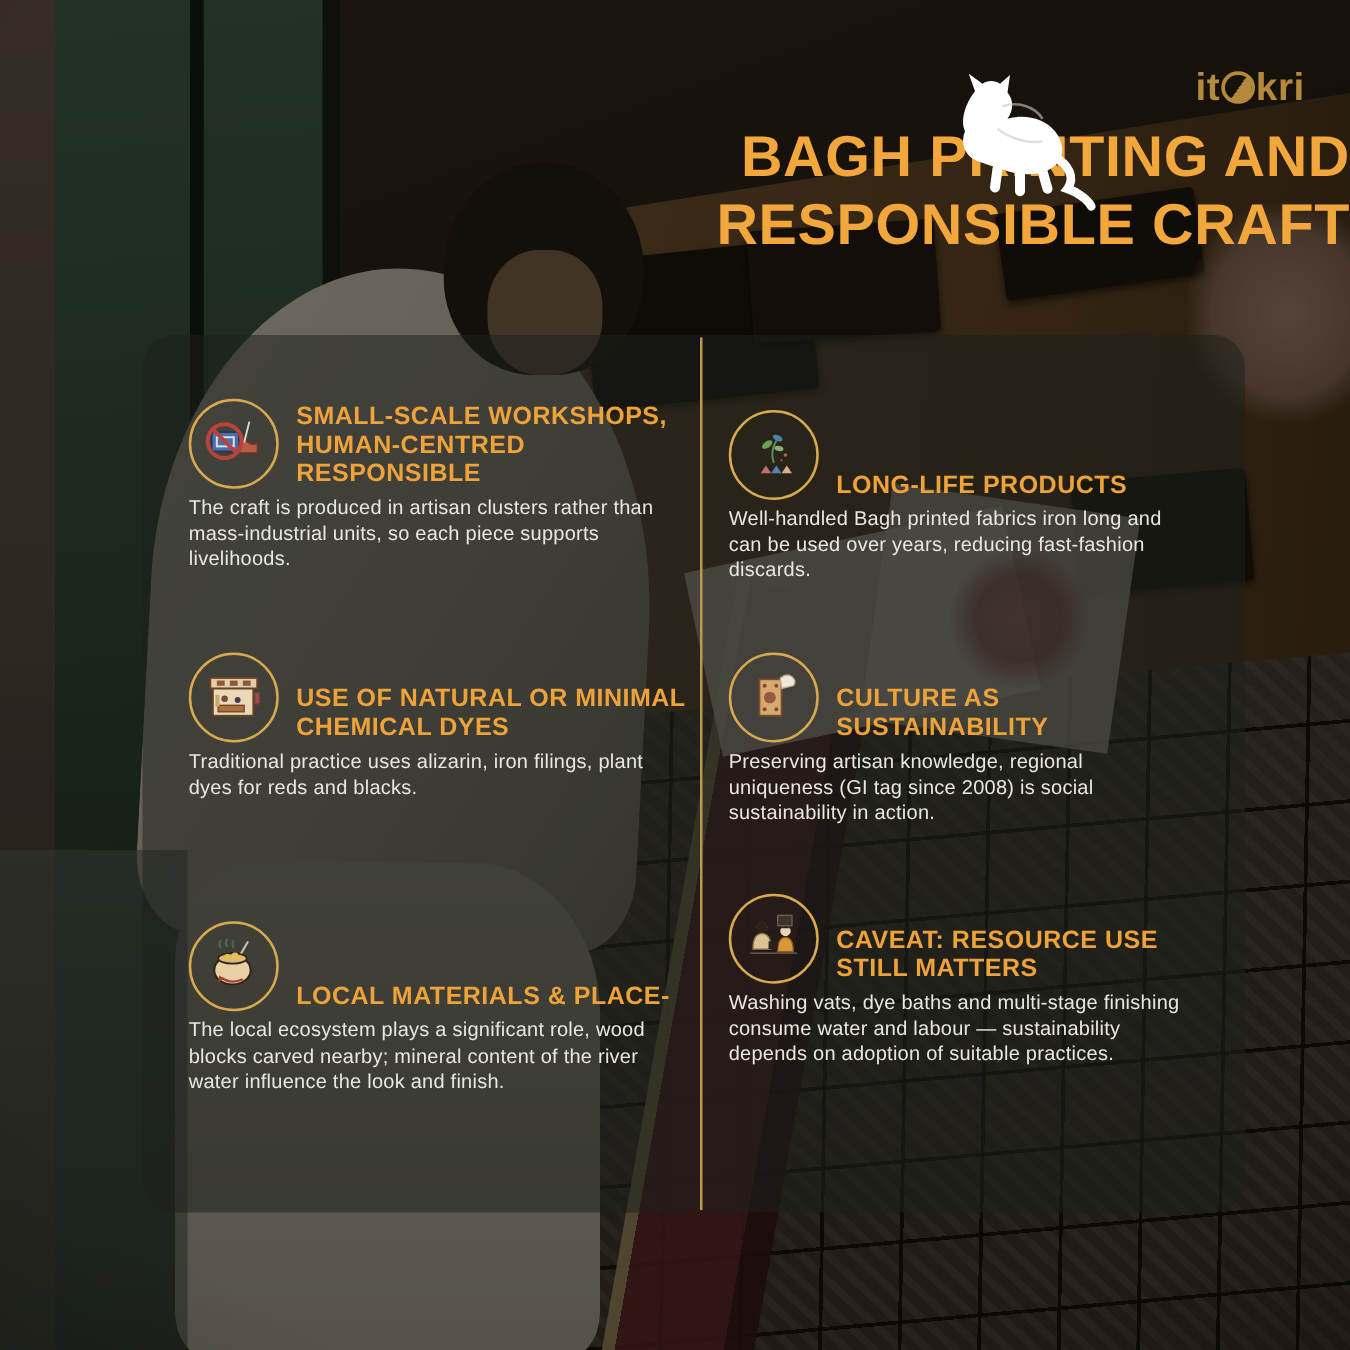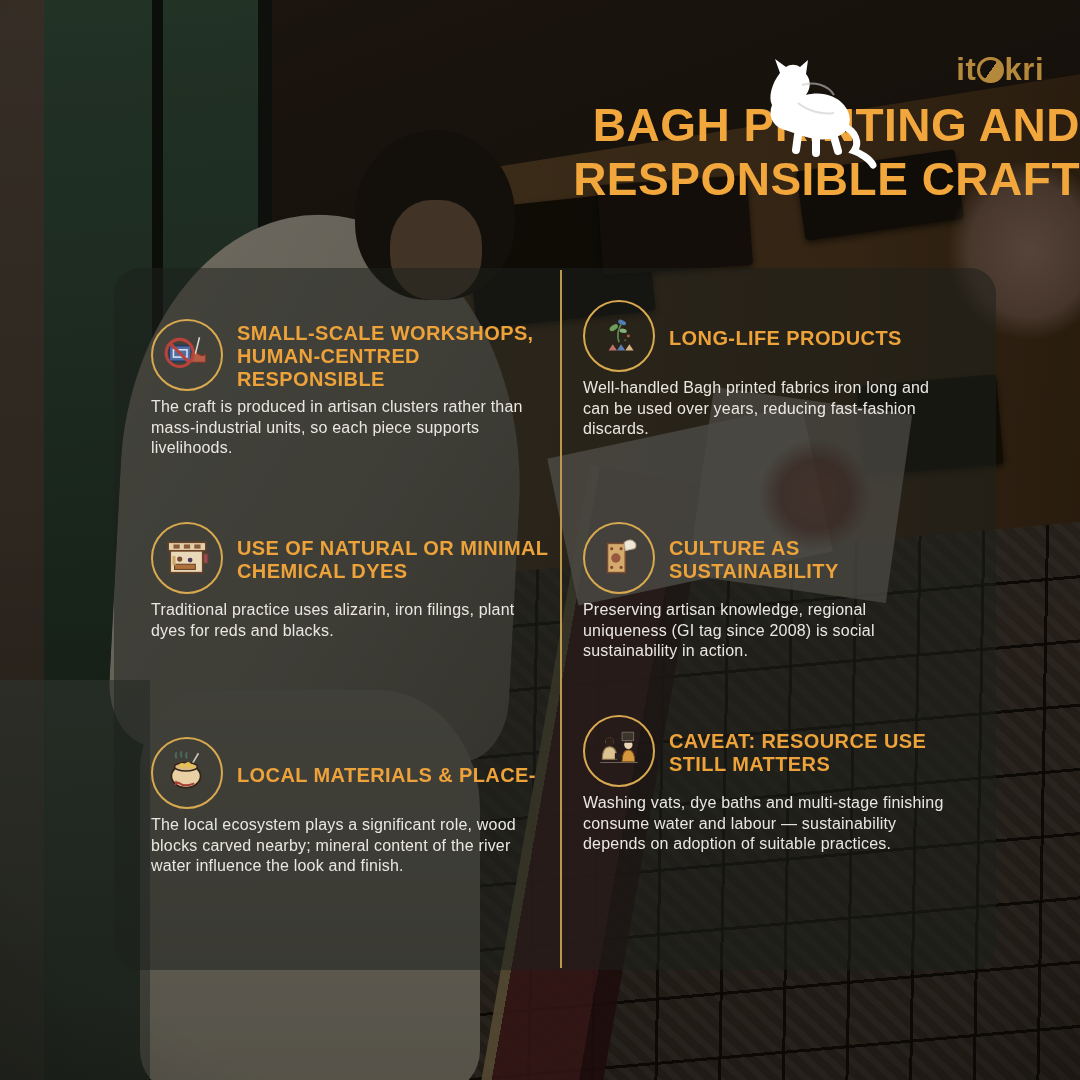--- a/index.html
+++ b/index.html
@@ -64,26 +64,26 @@
     font-size:31px;letter-spacing:.5px;display:flex;align-items:center;margin-left:44px;}
   .logo .o{display:inline-block;width:.66em;height:.66em;border:.10em solid #B5893B;border-radius:50%;
     margin:0 .03em;background:linear-gradient(125deg,transparent 52%,#B5893B 52%);}
   .cat{position:absolute;left:742px;top:55px;width:140px;height:118px;z-index:5;}
   
   .panel{position:absolute;left:114px;top:268px;width:882px;height:702px;z-index:2;
     background:rgba(28,32,29,.52);border-radius:26px;}
   .divider{position:absolute;left:446px;top:2px;bottom:2px;width:2px;background:#BD984A;z-index:3;}
   .section{position:absolute;z-index:3;}
   .s1{left:37px;top:50px;width:400px;}
-  .s2{left:469px;top:32px;width:385px;}
+  .s2{left:469px;top:60px;width:385px;}
   .s3{left:37px;top:254px;width:400px;}
   .s4{left:469px;top:254px;width:385px;}
   .s5{left:37px;top:469px;width:400px;}
   .s6{left:469px;top:447px;width:385px;}
-  .sec-head{display:flex;gap:14px;align-items:center;}
+  .sec-head{display:flex;gap:14px;align-items:flex-end;}
   .icon-ring{flex:0 0 auto;width:68px;height:68px;border:2px solid #D9A94F;border-radius:50%;
     display:flex;align-items:center;justify-content:center;}
   .sec-heading{margin-top:4px;color:#EDA23A;font-weight:700;font-size:20px;line-height:1.15;
     letter-spacing:.4px;}
   .sec-body{margin-top:6px;color:#EAE7E0;font-size:16px;line-height:1.29;letter-spacing:.2px;}
   .s1 .sec-body,.s3 .sec-body,.s5 .sec-body{max-width:395px;}
   .s2 .sec-body,.s4 .sec-body,.s6 .sec-body{max-width:368px;}
 </style>
 </head>
 <body>

